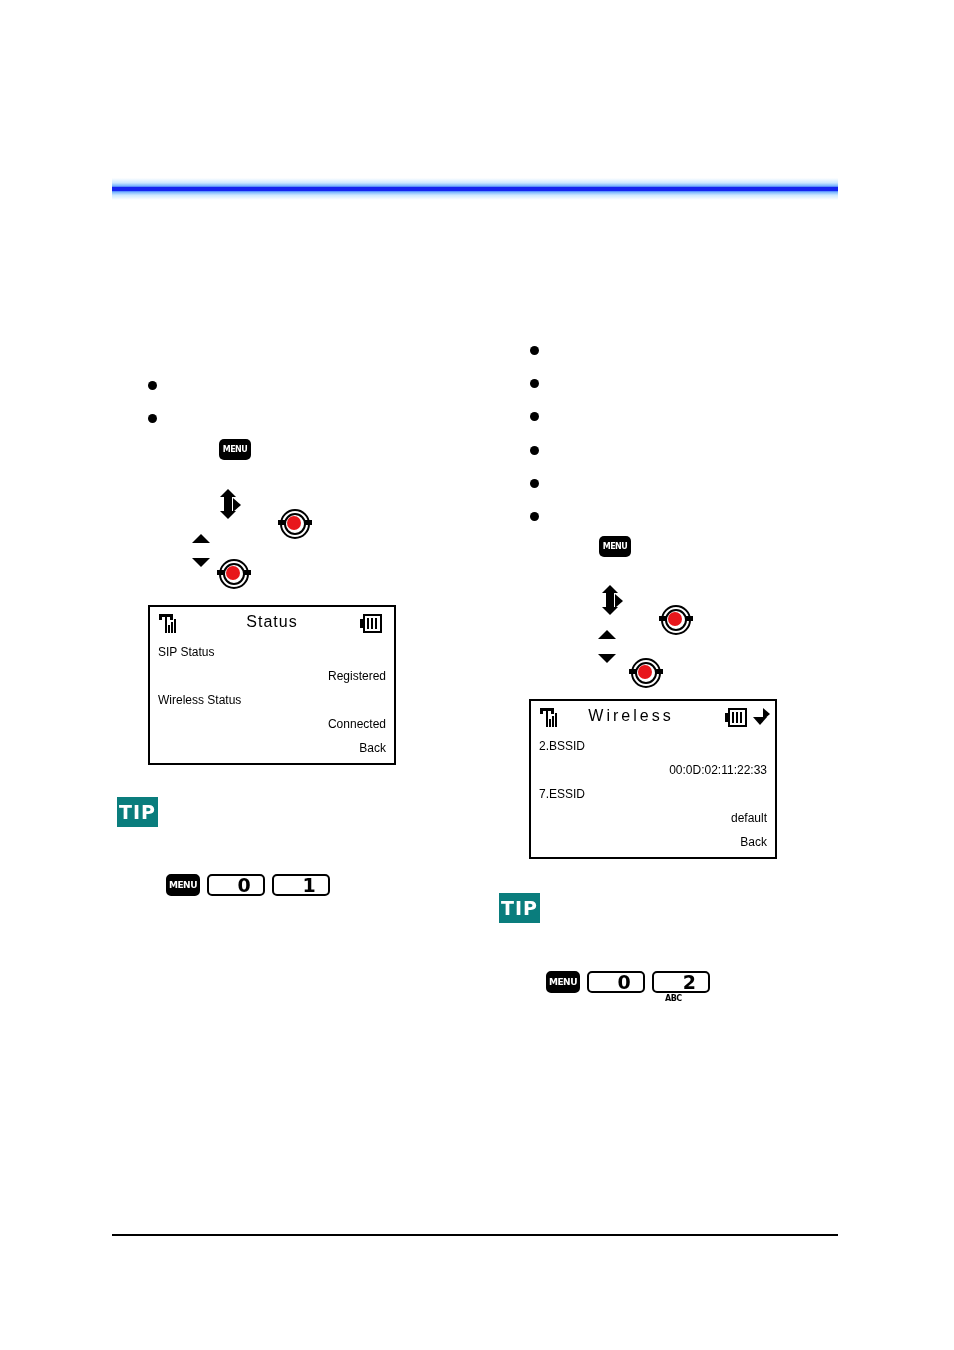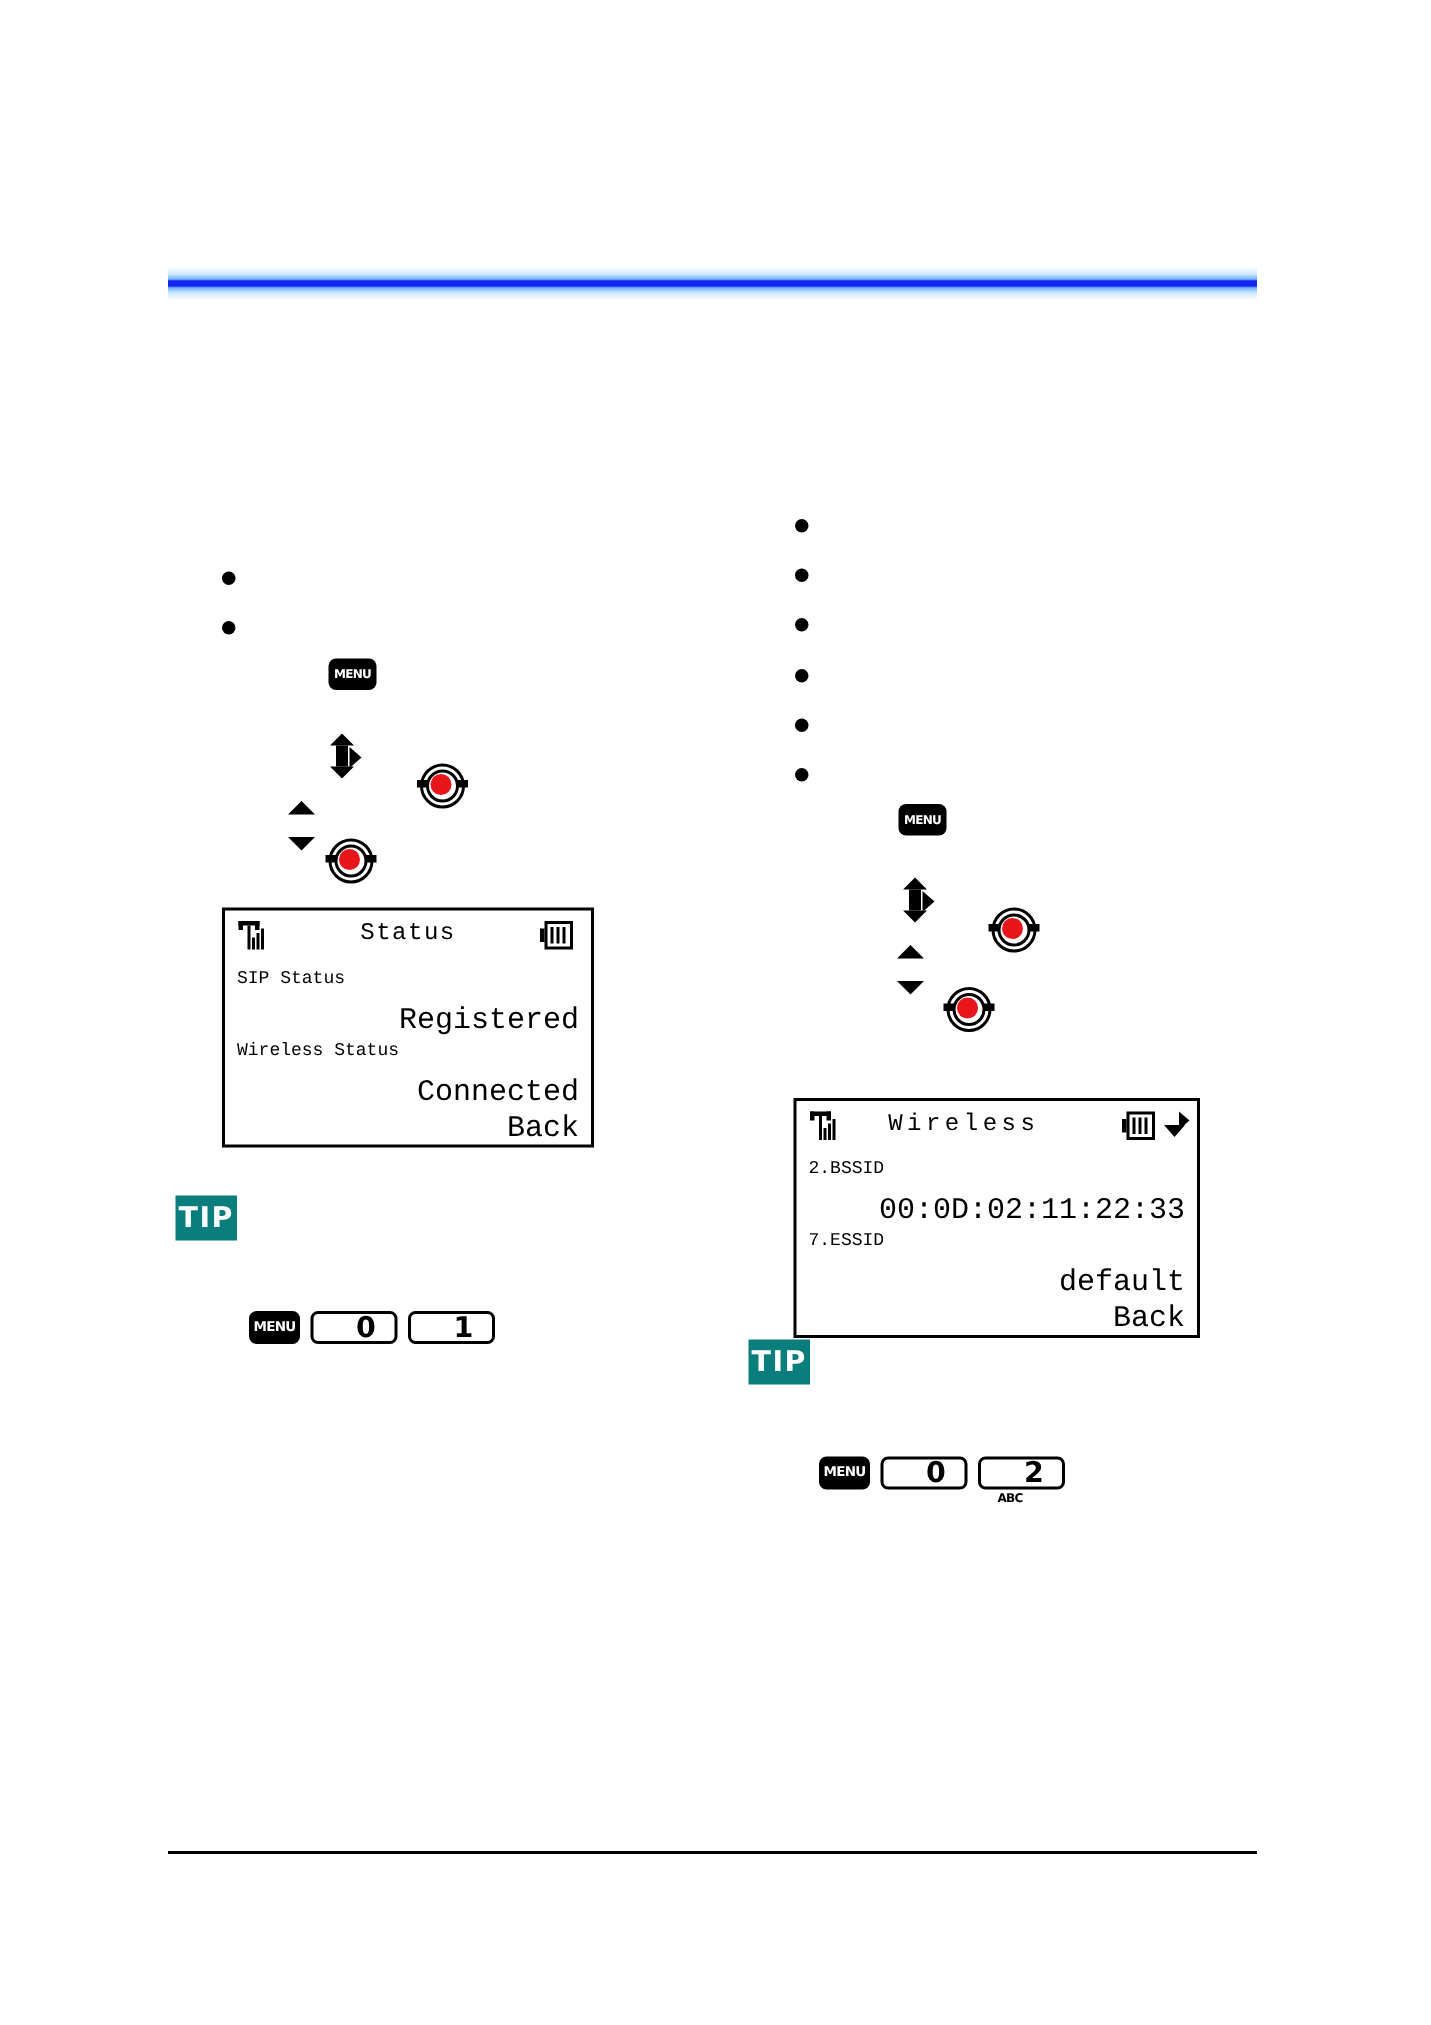--- a/index.html
+++ b/index.html
@@ -84,30 +84,30 @@
   .okbtn{position:absolute;width:28px;height:28px;}
   .okbtn .ring-o{position:absolute;left:0;top:0;width:26px;height:26px;border:2px solid #000;border-radius:50%;background:#fff;}
   .okbtn .ring-i{position:absolute;left:4px;top:4px;width:18px;height:18px;border:2px solid #000;border-radius:50%;background:#fff;}
   .okbtn .core{position:absolute;left:7px;top:7px;width:14px;height:14px;border-radius:50%;background:#e8161b;}
   .okbtn .wingL{position:absolute;left:-2px;top:11px;width:8px;height:5px;background:#000;}
   .okbtn .wingR{position:absolute;left:24px;top:11px;width:8px;height:5px;background:#000;}
 
   
   .lcd{
     position:absolute;border:2px solid #000;background:#fff;
-    font-family:Liberation Mono, monospace;
+    font-family:Liberation Sans, sans-serif;
     color:#000;box-sizing:border-box;
   }
   .lcd .title{
     position:absolute;left:0;right:0;top:6px;text-align:center;
     font-size:16px;letter-spacing:1px;
   }
   .lcd .title.spaced{letter-spacing:3px;}
   .lcd .lbl{position:absolute;font-size:12px;letter-spacing:0px;}
-  .lcd .val{position:absolute;right:8px;font-size:20px;text-align:right;}
+  .lcd .val{position:absolute;right:8px;font-size:12px;text-align:right;}
 
   
   .sig{position:absolute;width:22px;height:22px;}
   .sig .mast{position:absolute;left:9px;top:4px;width:2px;height:16px;background:#000;}
   .sig .head{position:absolute;left:3px;top:1px;width:14px;height:3px;background:#000;}
   .sig .hl{position:absolute;left:3px;top:1px;width:3px;height:6px;background:#000;}
   .sig .hr{position:absolute;left:14px;top:1px;width:3px;height:6px;background:#000;}
   .sig .b1{position:absolute;left:12px;top:12px;width:2px;height:8px;background:#000;}
   .sig .b2{position:absolute;left:15px;top:9px;width:2px;height:11px;background:#000;}
   .sig .b3{position:absolute;left:18px;top:6px;width:2px;height:14px;background:#000;}
@@ -262,21 +262,21 @@
   </div>
 
   <div class="okbtn" style="left:631px;top:658px;">
     <div class="ring-o"></div>
       <div class="wingL"></div>
       <div class="wingR"></div>
     <div class="ring-i"></div>
       <div class="core"></div>
   </div>
 
-  <div class="lcd" style="left:529px;top:732px;width:271px;height:160px;">
+  <div class="lcd" style="left:529px;top:699px;width:248px;height:160px;">
 
     <div class="sig" style="left:6px;top:6px;">
       <div class="head"></div>
         <div class="hl"></div>
         <div class="hr"></div>
       <div class="mast"></div>
         <div class="b1"></div>
         <div class="b2"></div>
         <div class="b3"></div>
     </div>

